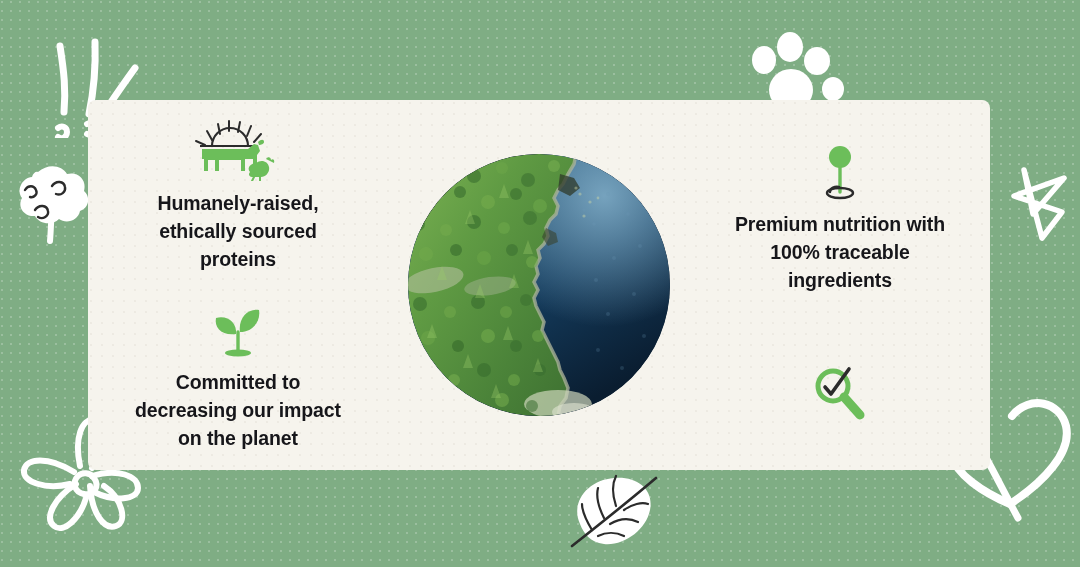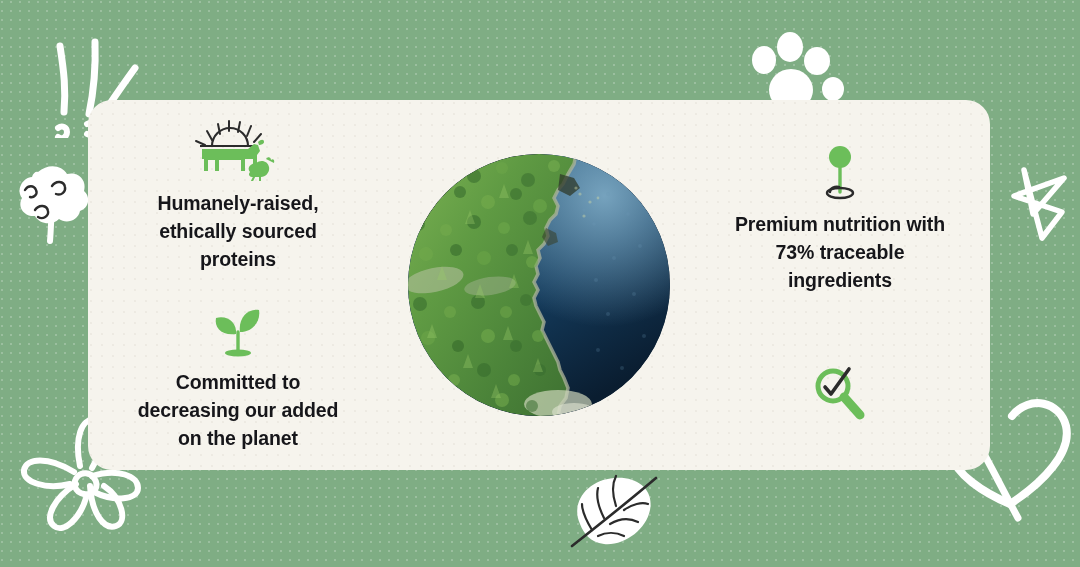--- a/index.html
+++ b/index.html
@@ -28,21 +28,21 @@
     pointer-events: none;
   }
 
   
   #card {
     position: absolute;
     left: 88px;
     top: 100px;
     width: 902px;
     height: 370px;
-    border-radius: 24px;
+    border-radius: 8px;
     background-color: #f6f4ed;
     background-image:
       radial-gradient(circle at 3px 3px, rgba(160,150,130,0.10) 1px, transparent 1.3px);
     background-size: 11px 11px;
     z-index: 5;
   }
 
   .card-inner {
     position: relative;
     width: 100%;
@@ -220,21 +220,21 @@
         <div class="feature">
           <div class="feature-icon">
             <svg width="56" height="56" viewBox="0 0 56 56" fill="none">
               <path d="M26 30 c-14 2 -22 -6 -20 -16 c12 -3 21 5 20 16 z" fill="#6cbe5a"></path>
               <path d="M30 28 c-2 -14 8 -24 19 -22 c2 12 -7 22 -19 22 z" fill="#6cbe5a"></path>
               <path d="M28 28 c0 8 0 14 0 20" stroke="#6cbe5a" stroke-width="3.4" stroke-linecap="round"></path>
               <ellipse cx="28" cy="49" rx="13" ry="3.4" fill="#6cbe5a"></ellipse>
             </svg>
           </div>
           <div class="feature-text">Committed to
-decreasing our added
+decreasing our impact
 on the planet</div>
         </div>
 
       </div>
 
       <div class="col-center">
         <div id="photo-circle">
           <svg width="262" height="262" viewBox="0 0 262 262">
             <defs>
               <clipPath id="circ">
@@ -375,21 +375,21 @@
         <div class="feature">
           <div class="feature-icon">
             <svg width="56" height="58" viewBox="0 0 56 58" fill="none">
               <circle cx="28" cy="13" r="11" fill="#6cbe5a"></circle>
               <path d="M28 24 V48" stroke="#6cbe5a" stroke-width="3.4" stroke-linecap="round"></path>
               <ellipse cx="28" cy="49" rx="13" ry="5" stroke="#2b2b2b" stroke-width="2.4" fill="none"></ellipse>
               <path d="M18 48 c0 -4 5 -6 9 -5" stroke="#2b2b2b" stroke-width="2.4" fill="none" stroke-linecap="round"></path>
             </svg>
           </div>
           <div class="feature-text">Premium nutrition with
-73% traceable
+100% traceable
 ingredients</div>
         </div>
 
         <div class="feature">
           <div class="feature-icon">
             <svg width="60" height="58" viewBox="0 0 60 58" fill="none">
               <circle cx="23" cy="21" r="15" stroke="#6cbe5a" stroke-width="5" fill="none"></circle>
               <path d="M34 32 L50 50" stroke="#6cbe5a" stroke-width="9" stroke-linecap="round"></path>
               <path d="M15 22 l6 7 L39 4" stroke="#2b2b2b" stroke-width="3.6" fill="none" stroke-linecap="round" stroke-linejoin="round"></path>
             </svg>

